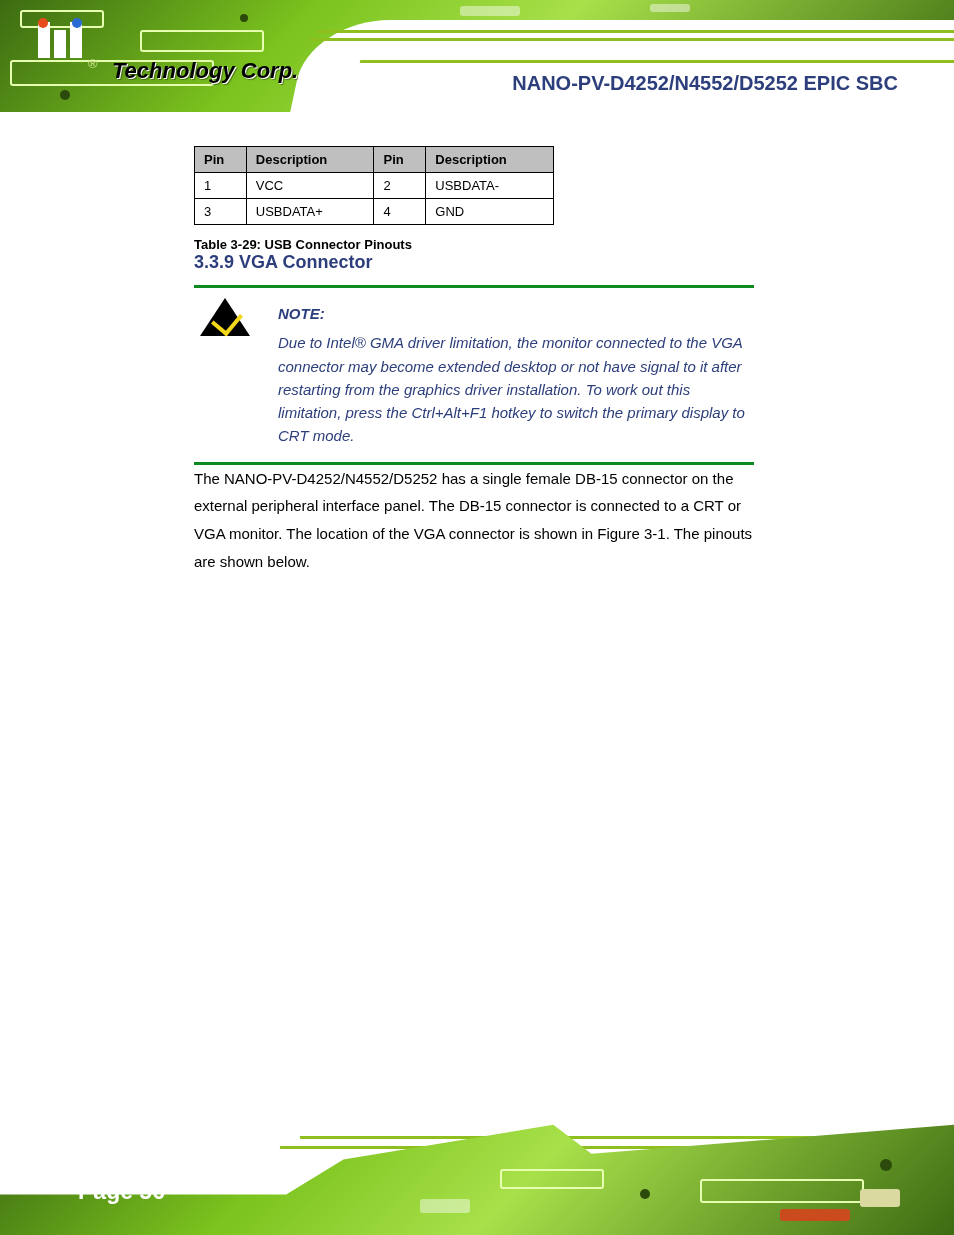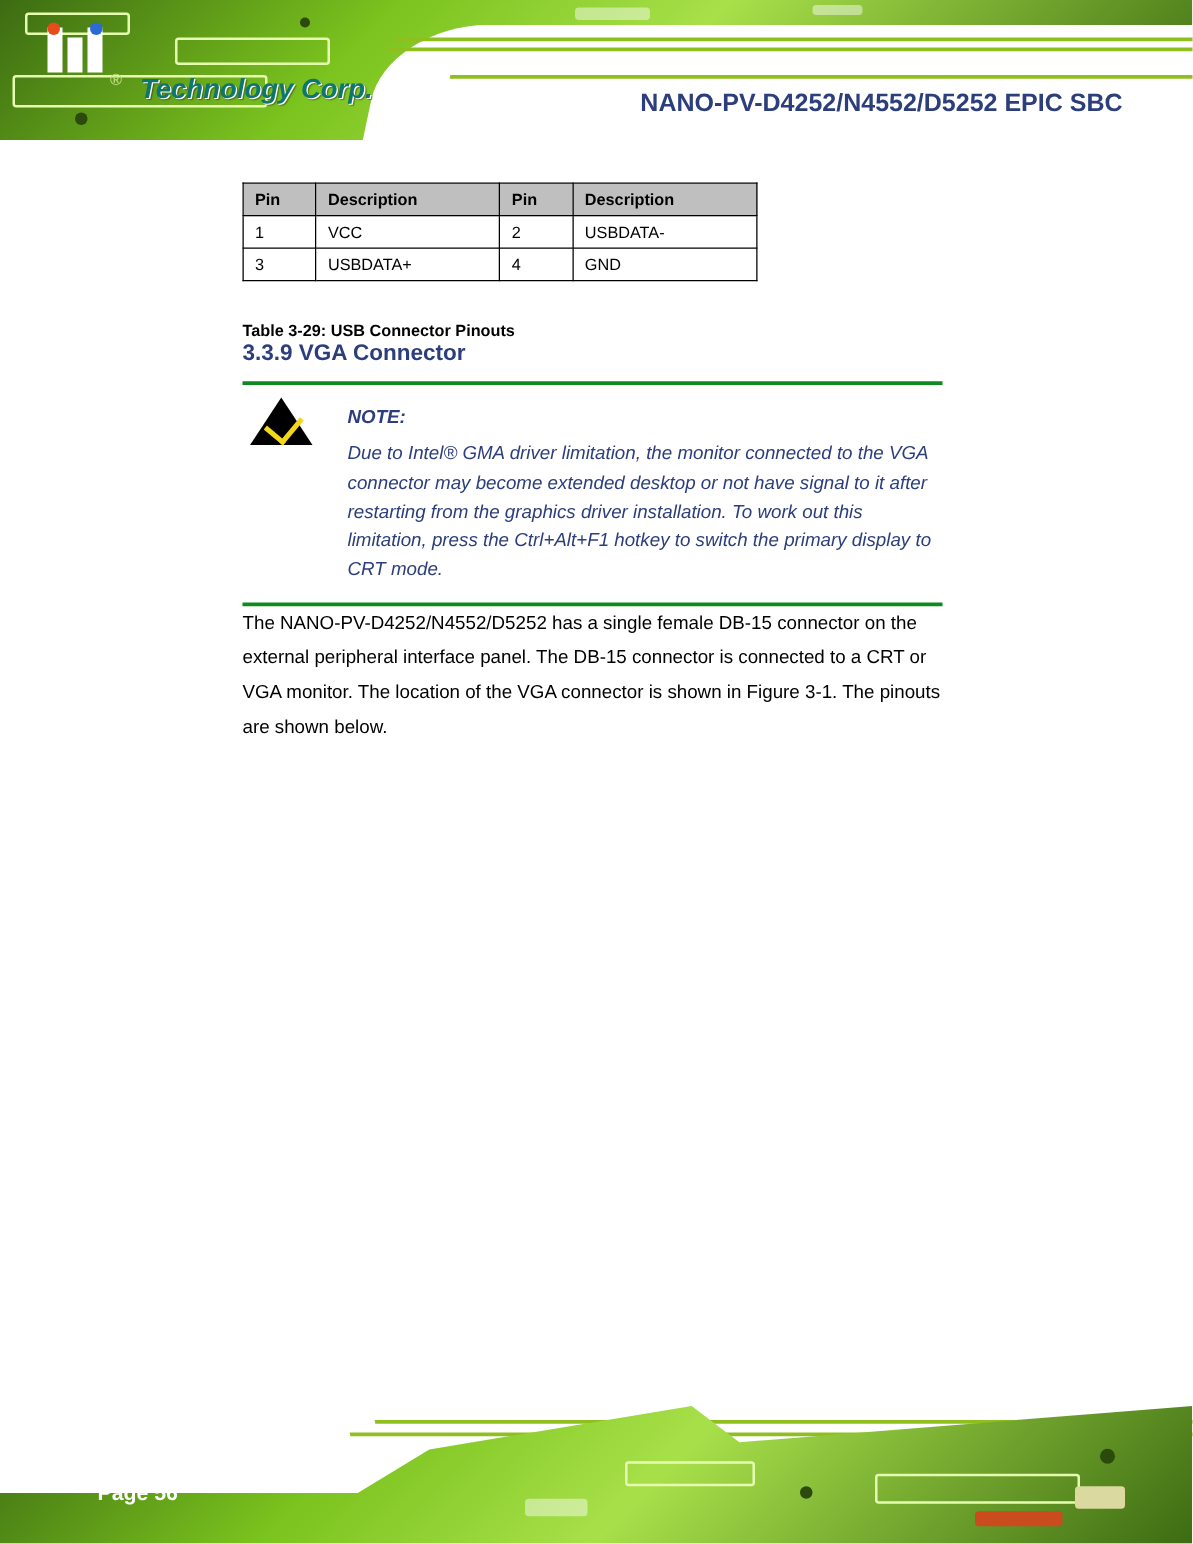--- a/index.html
+++ b/index.html
@@ -16,43 +16,43 @@
 .logo{position:absolute;left:38px;top:22px;}
 .logo .bars{display:flex;gap:4px;align-items:flex-end}
 .logo .b{width:12px;background:#fff}
 .logo .b1{height:36px}
 .logo .b2{height:28px}
 .logo .b3{height:36px}
 .logo .dot{width:10px;height:10px;border-radius:50%;position:absolute}
 .logo .d1{background:#e74c1c;left:0;top:-4px}
 .logo .d2{background:#2a6bd4;left:34px;top:-4px}
 .logo .r{position:absolute;left:50px;top:34px;color:#bcd97a;font-size:13px;font-weight:bold}
-.tagline{position:absolute;left:112px;top:58px;font-size:22px;font-weight:bold;color:#0f766e;font-style:italic;text-shadow:1px 1px 0 #fff,2px 2px 1px rgba(0,0,0,.35)}
+.tagline{position:absolute;left:112px;top:58px;font-size:22px;font-weight:bold;color:#000000;font-style:italic;text-shadow:1px 1px 0 #fff,2px 2px 1px rgba(0,0,0,.35)}
 .doc-title{position:absolute;right:56px;top:72px;font-size:20px;font-weight:bold;color:#2c3e7b;}
 .content{position:absolute;left:194px;top:146px;width:560px}
-.tbl{border-collapse:collapse;width:412px}
+.tbl{border-collapse:collapse;width:360px}
 .tbl th,.tbl td{border:1.5px solid #000;padding:5px 9px;font-size:13px;text-align:left}
 .tbl th{background:#bfbfbf}
 .tbl .c-pin{width:40px}
 .tbl .c-desc{width:130px}
-.caption{margin-top:32px;font-size:13px;font-weight:bold}
+.caption{margin-top:12px;font-size:13px;font-weight:bold}
 .sec-title{font-size:18px;font-weight:bold;color:#2c3e7b}
 .note-box{margin-top:12px}
 .note-rule{height:3px;background:#0f8a1e;width:560px}
 .note-body{display:flex;gap:28px;padding:10px 0 14px 6px}
 .note-icon{width:50px;height:38px;flex:0 0 50px}
 .tri{width:0;height:0;border-left:25px solid transparent;border-right:25px solid transparent;border-bottom:38px solid #000;position:relative}
 .tri .chk{position:absolute;left:-11px;top:12px;width:22px;height:16px;border-left:4px solid #f3d71a;border-bottom:4px solid #f3d71a;transform:rotate(-50deg)}
 .note-text{font-size:15px;color:#2c3e7b;font-style:italic;line-height:1.55}
 .note-head{font-weight:bold;display:block;margin-bottom:6px;margin-top:4px}
 .body-para{font-size:15px;line-height:1.85}
 .ftr .pcb{left:0;bottom:0;width:954px;height:116px;clip-path:polygon(0 65%,30% 65%,36% 35%,58% 5%,62% 30%,100% 5%,100% 100%,0 100%)}
 .ftr .sweep2{position:absolute;bottom:60px;left:280px;width:700px;height:80px;background:#fff;border-bottom-left-radius:140px 90px;transform:skewX(10deg)}
 .ftr .stripe{position:absolute;width:740px;height:3px;background:#8fbf1f;transform:skewX(10deg)}
-.page-num{position:absolute;left:78px;bottom:30px;font-size:17px;font-weight:bold;color:#fff}
+.page-num{position:absolute;left:78px;bottom:30px;font-size:23px;font-weight:bold;color:#fff}
 
 .det{position:absolute;background:rgba(255,255,255,.45)}
 </style>
 </head>
 <body>
 <div class="page">
 
 <div class="hdr">
   <div class="pcb">
     <div class="trace" style="left:20px;top:10px;width:80px;height:14px"></div>

